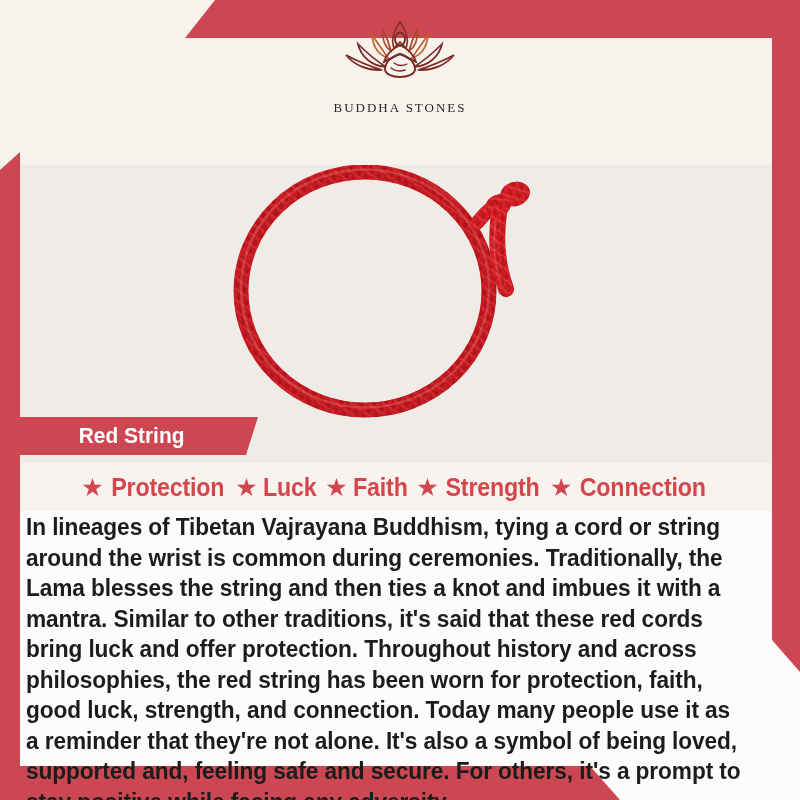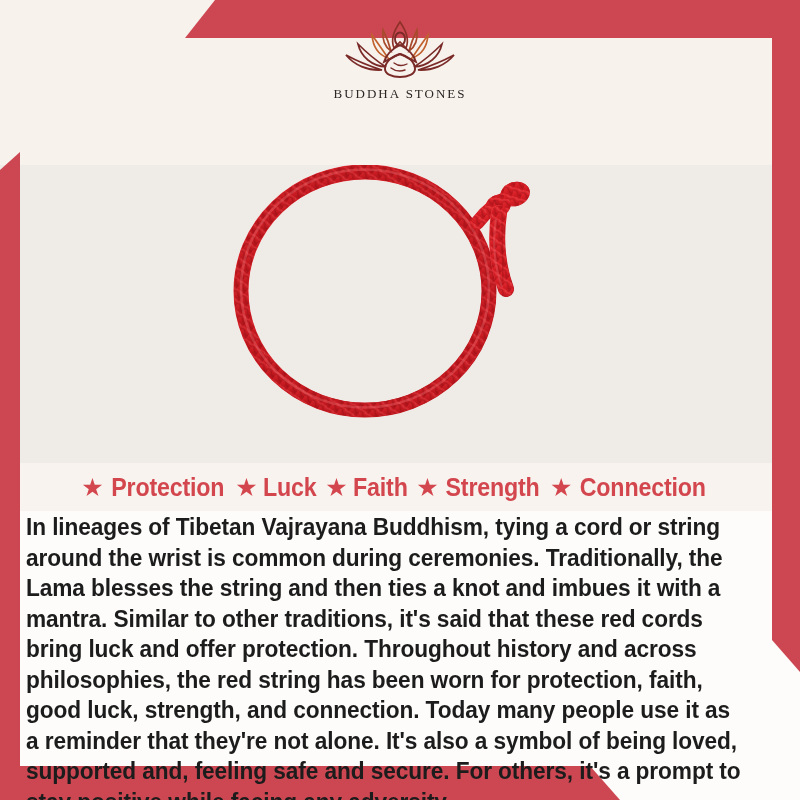--- a/index.html
+++ b/index.html
@@ -55,21 +55,21 @@
     clip-path:polygon(0 0, 590px 0, 620px 34px, 0 34px);
   }
 
   
   .logo-wrap {
     position:absolute; left:0; top:16px; width:800px;
     display:flex; flex-direction:column; align-items:center;
   }
   .logo-mark { width:128px; height:66px; display:block; }
   .logo-word {
-    margin-top:4px;
+    margin-top:18px;
     font-family:"Liberation Serif", serif;
     font-size:13px; letter-spacing:2.0px;
     color:#2b2523; text-align:center;
   }
 
   
   .title-box {
     position:absolute; left:155px; top:103px;
     width:500px; height:53px;
     background:#fdfaf7;
@@ -228,20 +228,23 @@
 
         <path d="M64 38 C 56 40 49 46 49 53 C 49 58 56 61 64 61 C 72 61 79 58 79 53 C 79 46 72 40 64 38 Z" stroke="#7a2b28" stroke-width="2"></path>
         <path d="M55 52 C 59 55 64 56 69 54" stroke="#7a2b28" stroke-width="1.5"></path>
         <path d="M58 47 C 62 50 67 50 71 48" stroke="#7a2b28" stroke-width="1.3"></path>
       </g>
     </svg>
     <div class="logo-word">BUDDHA STONES</div>
   </div>
 
 
+  <div class="label-ribbon">
+    <span class="label-text">Red String</span>
+  </div>
 
   <div class="benefits">
     <span class="benefit">
       <span class="star">★</span>
       <span class="benefit-label">Protection</span>
     </span>
     <span class="benefit">
       <span class="star">★</span>
       <span class="benefit-label">Luck</span>
     </span>

